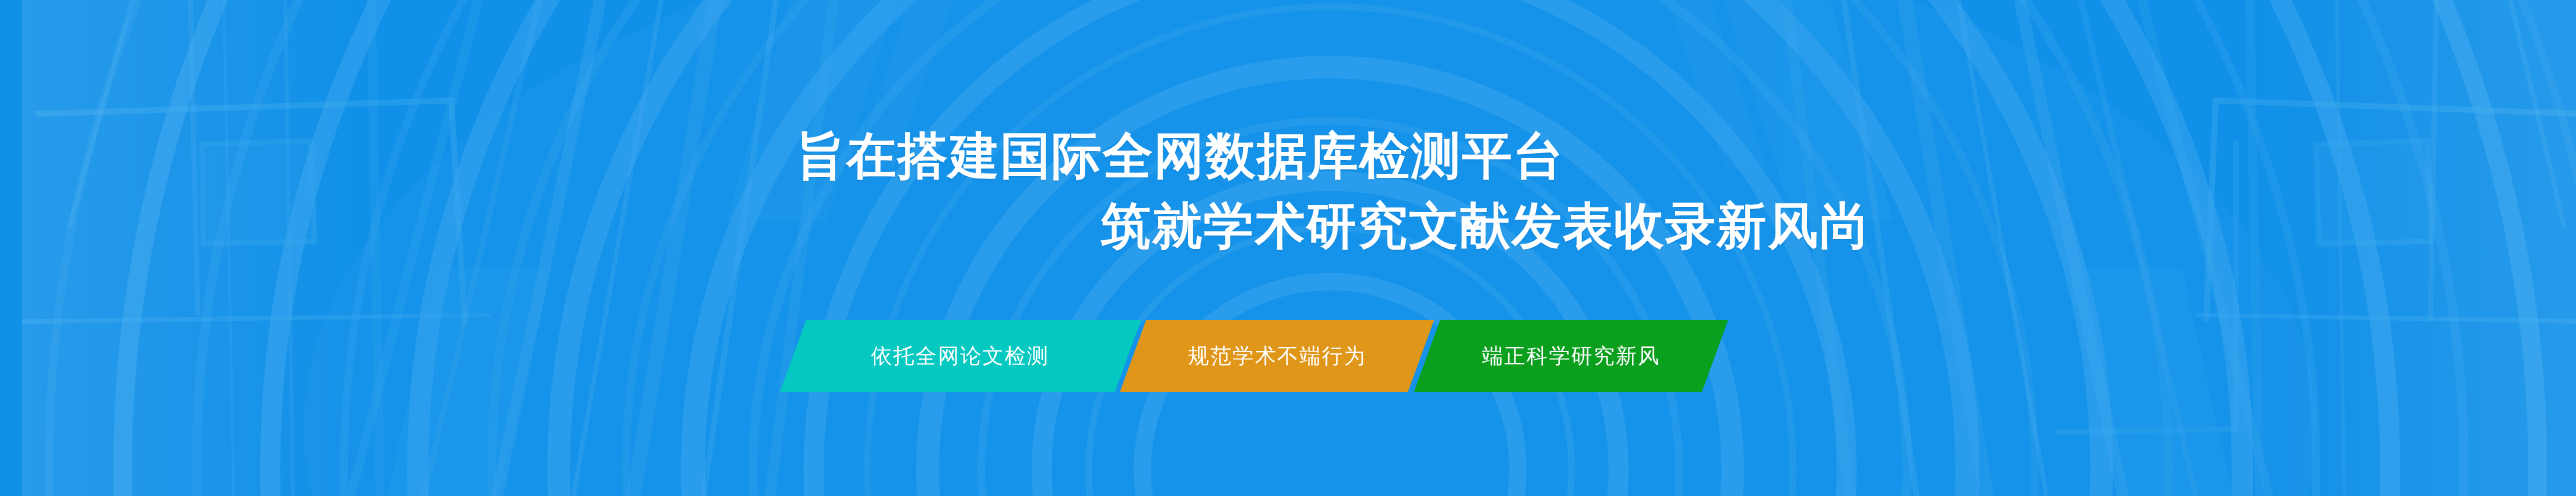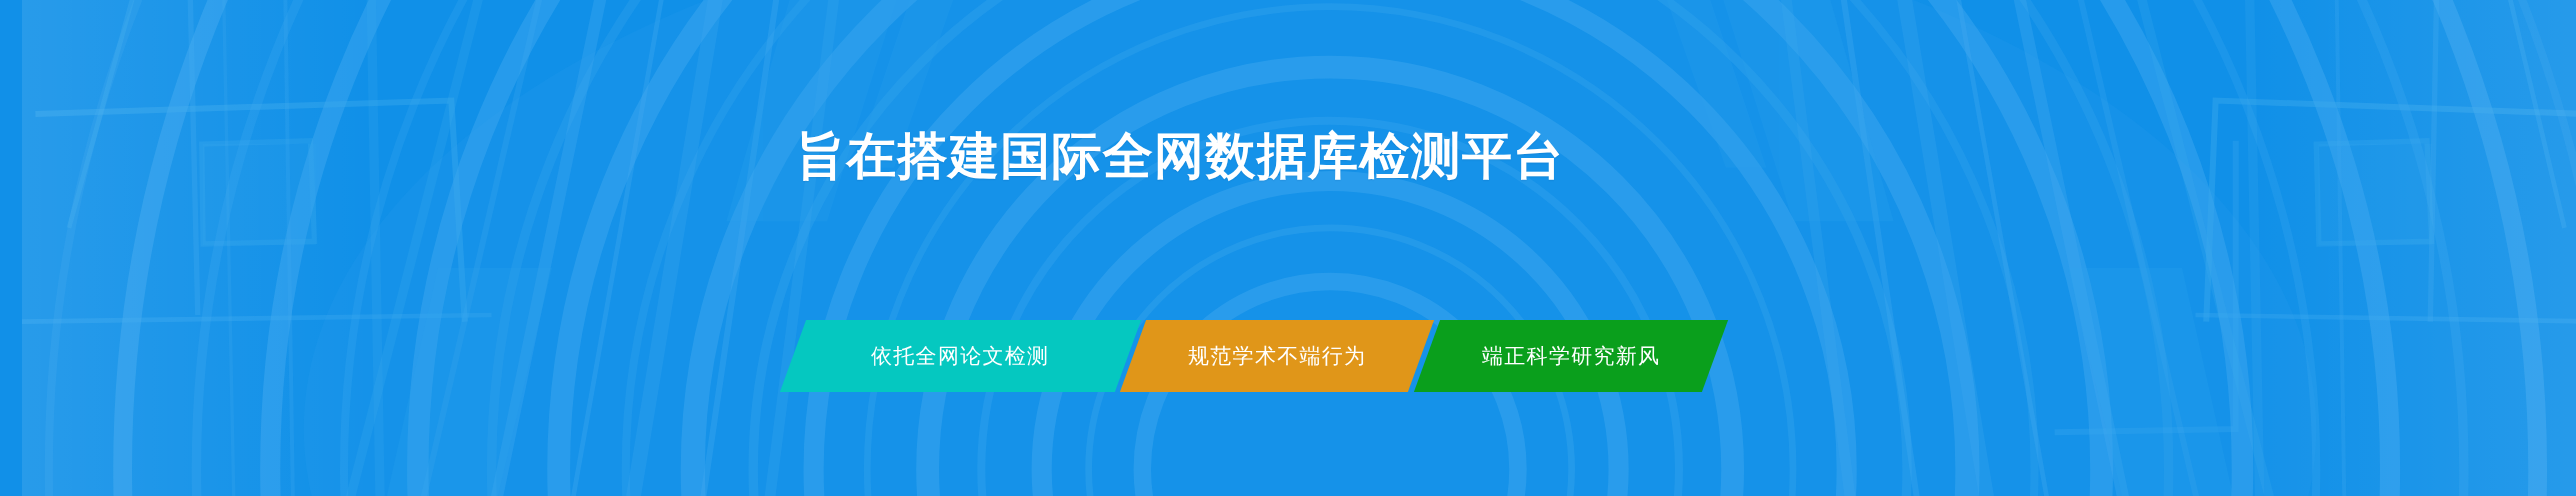--- a/index.html
+++ b/index.html
@@ -191,20 +191,21 @@
         <polygon points="3220,400 3050,400 3140,780 3305,780"></polygon>
       </g>
 
       <rect x="0" y="0" width="520" height="740" fill="url(#fadeL)"></rect>
       <rect x="3320" y="0" width="520" height="740" fill="url(#fadeR)"></rect>
     </g>
   </svg>
 
   <div id="headline">
     <div class="title-line" id="title-line-1" style="color: rgb(255, 255, 255);">旨在搭建国际全网数据库检测平台</div>
+    <div class="title-line" id="title-line-2" style="color: rgb(255, 255, 255);">筑就学术研究文献发表收录新风尚</div>
   </div>
 
   <div id="badge-strip">
     <div class="badge" id="badge-0" style="background: rgb(5, 200, 192); color: rgb(255, 255, 255);">
       <span class="badge-label">依托全网论文检测</span>
     </div>
     <div class="badge" id="badge-1" style="background: rgb(224, 150, 25); color: rgb(255, 255, 255);">
       <span class="badge-label">规范学术不端行为</span>
     </div>
     <div class="badge" id="badge-2" style="background: rgb(10, 159, 28); color: rgb(255, 255, 255);">

